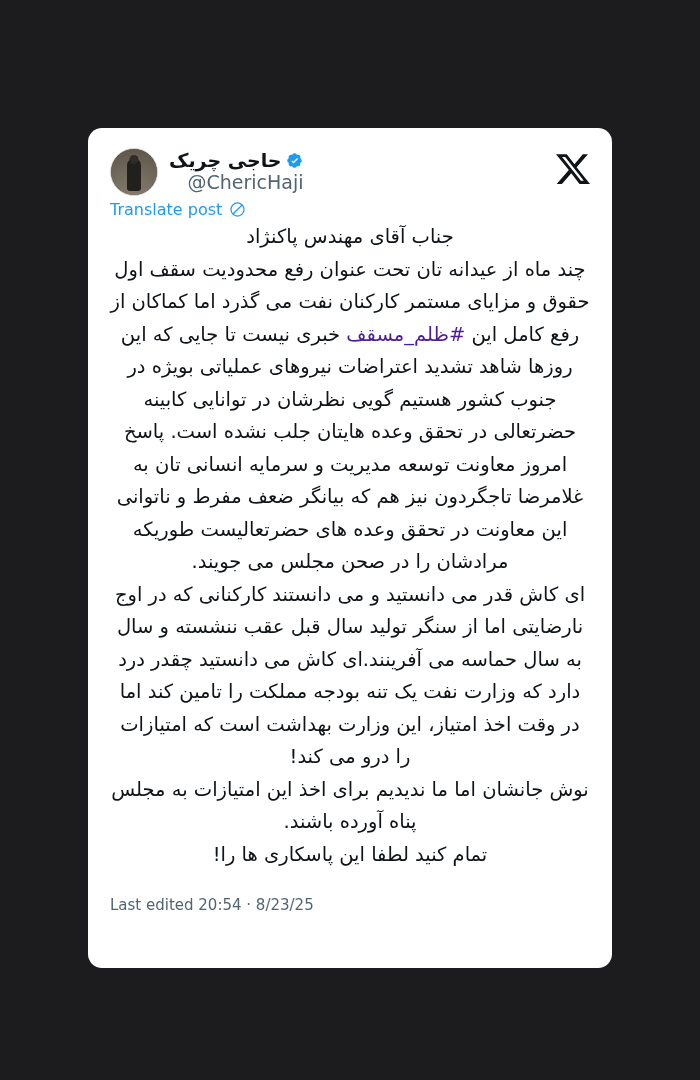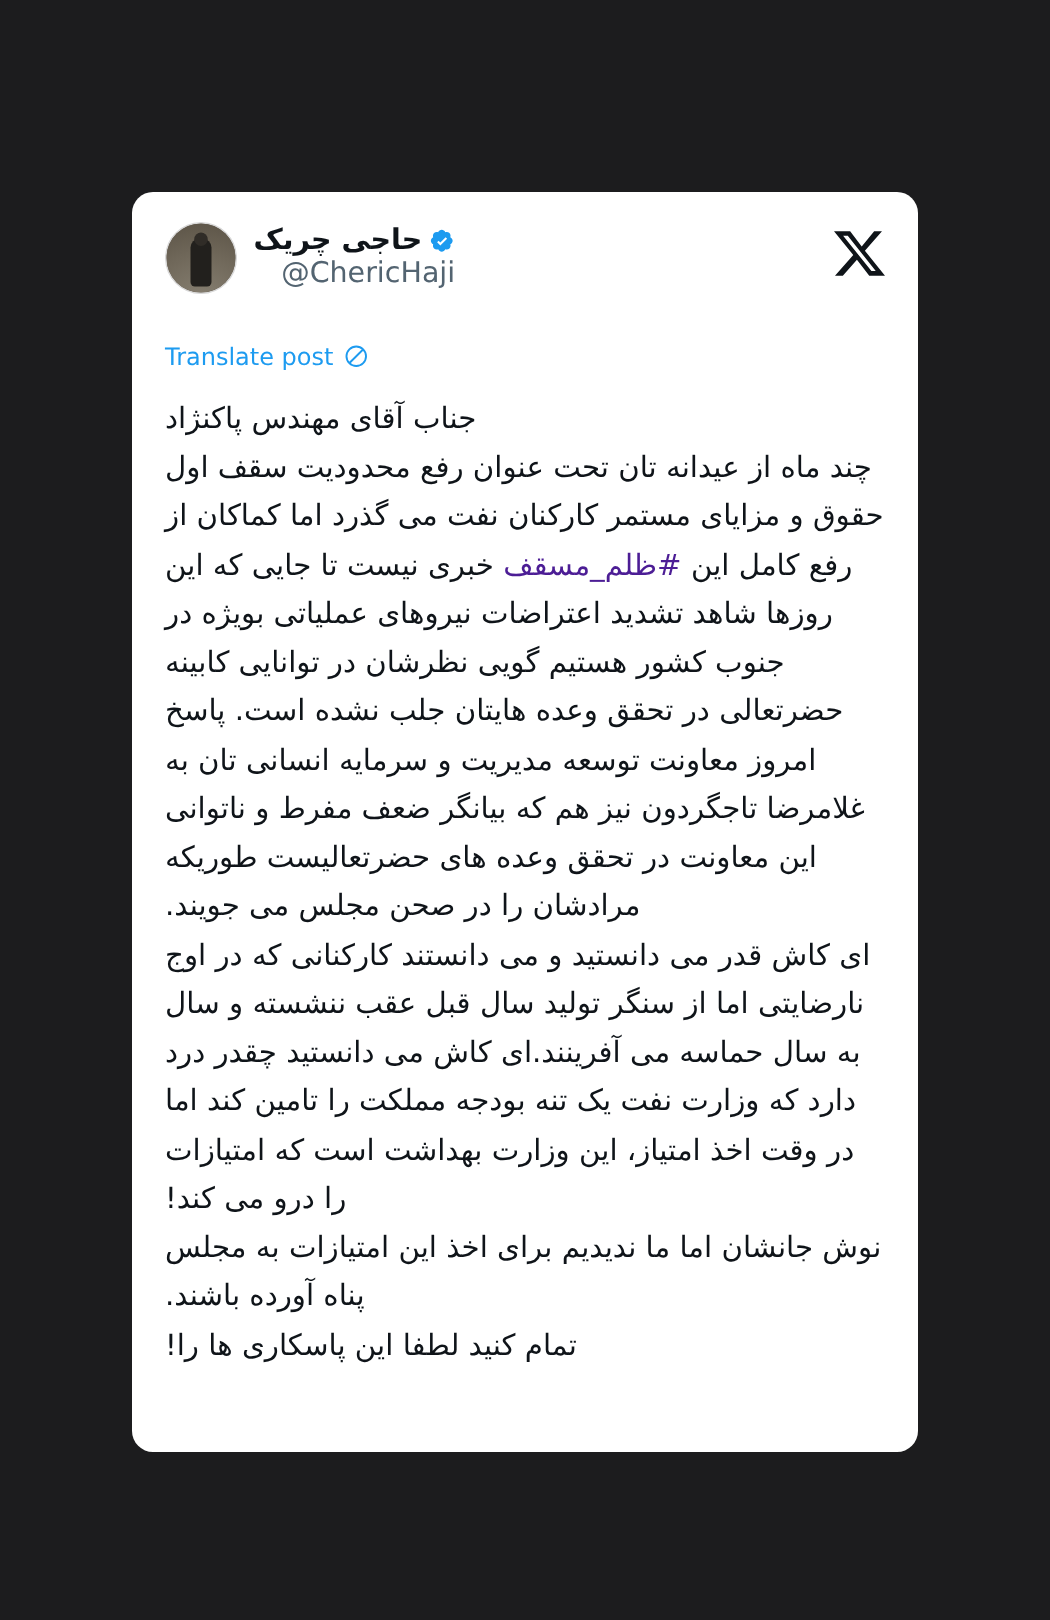--- a/index.html
+++ b/index.html
@@ -112,42 +112,42 @@
     direction: ltr;
     text-align: right;
   }
   .x-logo {
     width: 34px;
     height: 34px;
     margin-top: 4px;
     flex: 0 0 auto;
   }
   .translate-row {
-    margin-top: 32px;
+    margin-top: 4px;
     display: flex;
     flex-direction: row-reverse;
     justify-content: flex-end;
     align-items: center;
     gap: 7px;
     direction: ltr;
   }
   .translate-row .tr-icon {
     width: 17px;
     height: 17px;
     flex: 0 0 auto;
   }
   .translate-label {
     font-size: 16px;
     color: #1d9bf0;
     line-height: 19px;
   }
   .tweet-body {
-    margin-top: 16px;
+    margin-top: 2px;
     direction: rtl;
-    text-align: left;
+    text-align: center;
     font-size: 19.5px;
     line-height: 32.5px;
     color: #0f1419;
     white-space: pre-wrap;
     word-wrap: break-word;
   }
   .tweet-body .hashtag {
     color: #4c1d95;
   }
   .footer {
@@ -199,15 +199,16 @@
       </svg>
       <span class="translate-label">Translate post</span>
     </div>
 
     <div class="tweet-body"><span>جناب آقای مهندس پاکنژاد
 چند ماه از عیدانه تان تحت عنوان رفع محدودیت سقف اول حقوق و مزایای مستمر کارکنان نفت می گذرد اما کماکان از رفع کامل این </span><span class="hashtag">#ظلم_مسقف</span><span> خبری نیست تا جایی که این روزها شاهد تشدید اعتراضات نیروهای عملیاتی بویژه در جنوب کشور هستیم گویی نظرشان در توانایی کابینه حضرتعالی در تحقق وعده هایتان جلب نشده است. پاسخ امروز معاونت توسعه مدیریت و سرمایه انسانی تان به غلامرضا تاجگردون نیز هم که بیانگر ضعف مفرط و ناتوانی این معاونت در تحقق وعده های حضرتعالیست طوریکه مرادشان را در صحن مجلس می جویند.
 ای کاش قدر می دانستید و می دانستند کارکنانی که در اوج نارضایتی اما از سنگر تولید سال قبل عقب ننشسته و سال به سال حماسه می آفرینند.ای کاش می دانستید چقدر درد دارد که وزارت نفت یک تنه بودجه مملکت را تامین کند اما در وقت اخذ امتیاز، این وزارت بهداشت است که امتیازات را درو می کند!
 نوش جانشان اما ما ندیدیم برای اخذ این امتیازات به مجلس پناه آورده باشند.
 تمام کنید لطفا این پاسکاری ها را!</span></div>
 
+    <div class="footer">Last edited 20:54 · 8/23/25</div>
   </div>
 
 </div>
 
 </body></html>

